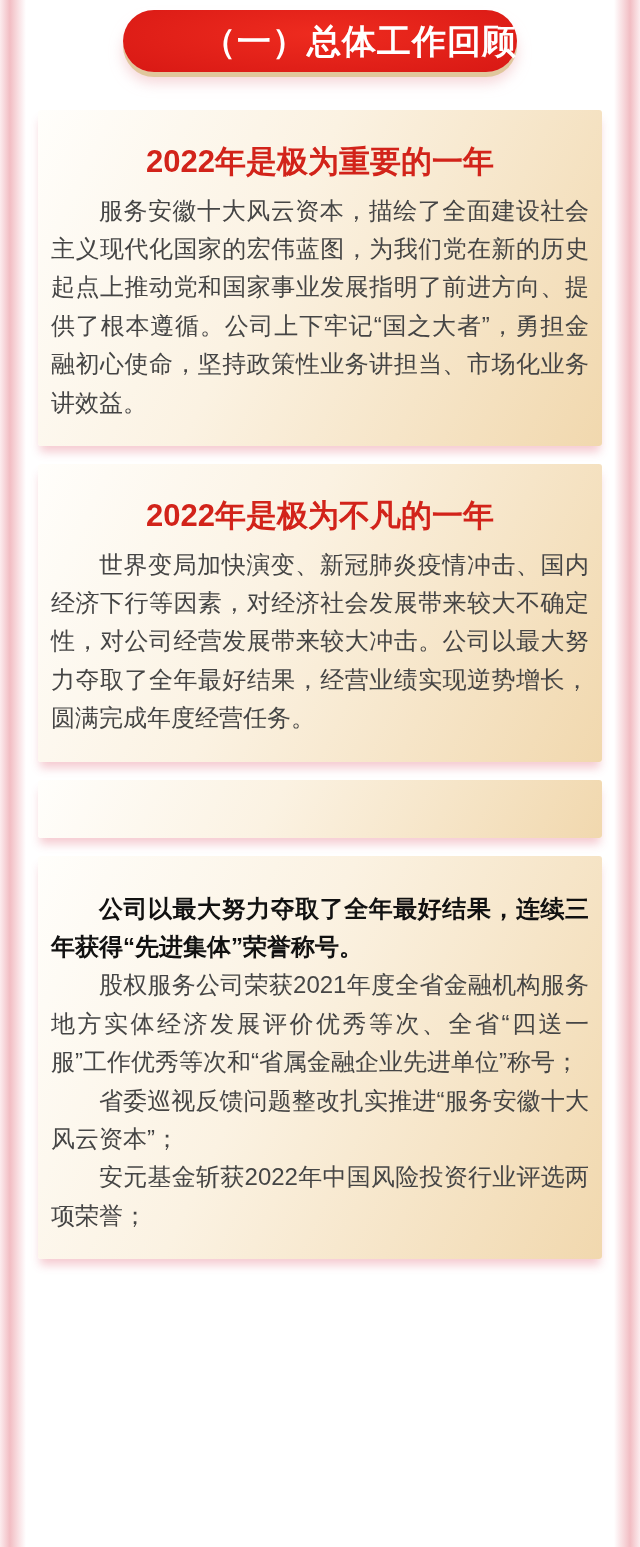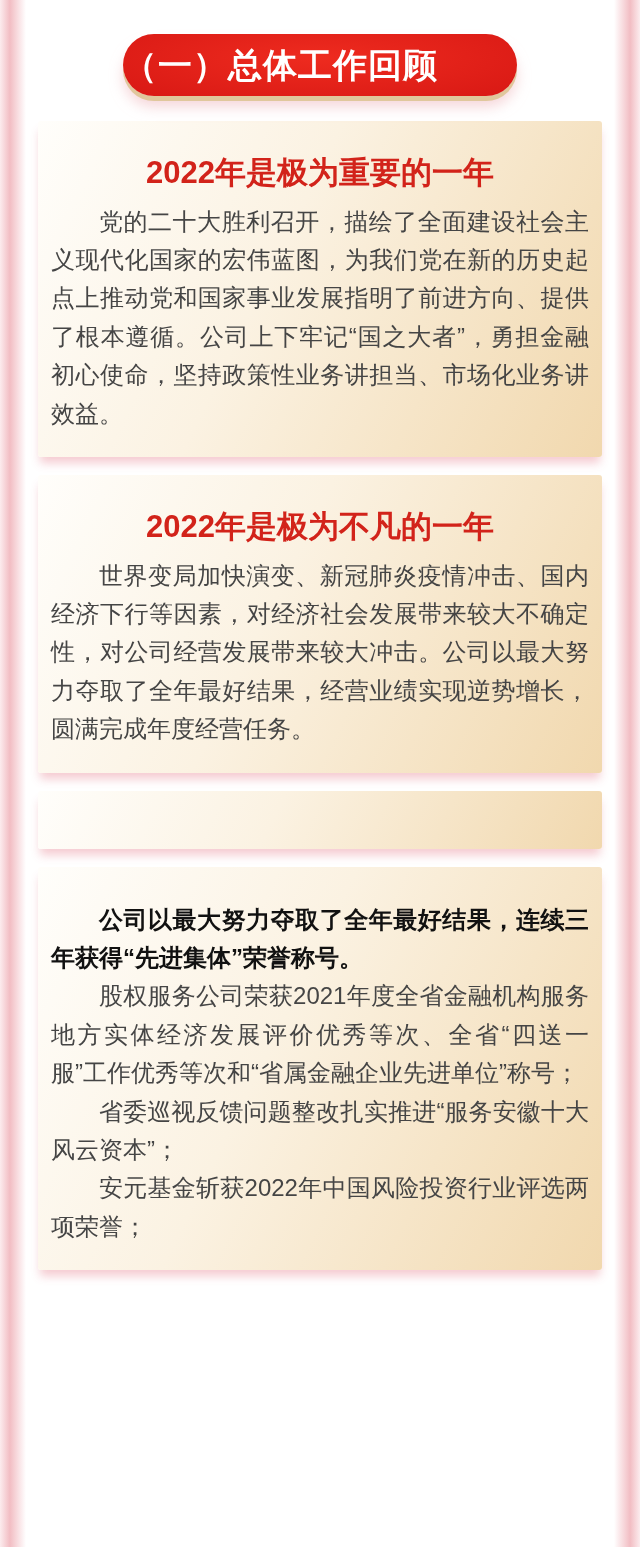--- a/index.html
+++ b/index.html
@@ -11,32 +11,31 @@
     background:#ffffff;
     font-family:"Liberation Sans",sans-serif;
   }
   .edge-band{position:absolute;top:0;bottom:0;width:26px;z-index:0;}
   .edge-band.left{left:0;background:linear-gradient(to right,#fcecee 0%,#f2bdc3 38%,rgba(243,190,196,0) 100%);}
   .edge-band.right{right:0;background:linear-gradient(to left,#fcecee 0%,#f2bdc3 38%,rgba(243,190,196,0) 100%);}
 
   .header-wrap{position:relative;z-index:2;padding-top:10px;display:flex;justify-content:center;}
   .header-pill{
     width:394px;height:62px;border-radius:32px;
-    display:flex;align-items:center;justify-content:flex-start;
+    display:flex;align-items:center;justify-content:flex-end;
     background:radial-gradient(130% 170% at 50% 38%,#ee2b1f 0%,#da1a15 48%,#ac0e10 100%);
     box-shadow:0 5px 0 0 #e0c79c, 0 11px 13px rgba(238,182,188,0.55);
-    margin-top:24px;
   }
   .header-pill .banner-text{
     color:#ffffff;font-size:34px;font-weight:700;letter-spacing:1px;line-height:1;
   }
 
   .cards{position:relative;z-index:1;padding-top:25px;}
   .card{
-    width:564px;margin:0 auto 18px;box-sizing:border-box;
+    width:564px;margin:13px auto 18px;box-sizing:border-box;
     padding:34px 13px 24px;border-radius:3px;
     background:linear-gradient(116deg,#fffefb 0%,#fbf2e2 42%,#f1d8ae 100%);
     box-shadow:0 8px 10px -2px rgba(244,197,204,0.9);
   }
   .card-title{
     margin:0 0 12px;text-align:center;
     color:#d2231a;font-size:31px;font-weight:700;line-height:1.15;
   }
   .card p{
     margin:0;font-size:24px;line-height:1.6;color:#454545;
@@ -54,21 +53,21 @@
   <div class="header-wrap">
     <div class="header-pill">
       <span class="banner-text">（一）总体工作回顾</span>
     </div>
   </div>
 
   <div class="cards">
 
     <div class="card">
       <h2 class="card-title">2022年是极为重要的一年</h2>
-      <p>党的二十大胜利召开，描绘了全面建设社会主义现代化国家的宏伟蓝图，为我们党在新的历史起点上推动党和国家事业发展指明了前进方向、提供了根本遵循。公司上下牢记“国之大者”，勇担金融初心使命，坚持政策性业务讲担当、市场化业务讲效益。</p>
+      <p>服务安徽十大风云资本，描绘了全面建设社会主义现代化国家的宏伟蓝图，为我们党在新的历史起点上推动党和国家事业发展指明了前进方向、提供了根本遵循。公司上下牢记“国之大者”，勇担金融初心使命，坚持政策性业务讲担当、市场化业务讲效益。</p>
     </div>
 
     <div class="card">
       <h2 class="card-title">2022年是极为不凡的一年</h2>
       <p>世界变局加快演变、新冠肺炎疫情冲击、国内经济下行等因素，对经济社会发展带来较大不确定性，对公司经营发展带来较大冲击。公司以最大努力夺取了全年最好结果，经营业绩实现逆势增长，圆满完成年度经营任务。</p>
     </div>
 
     <div class="card">
     </div>
 

